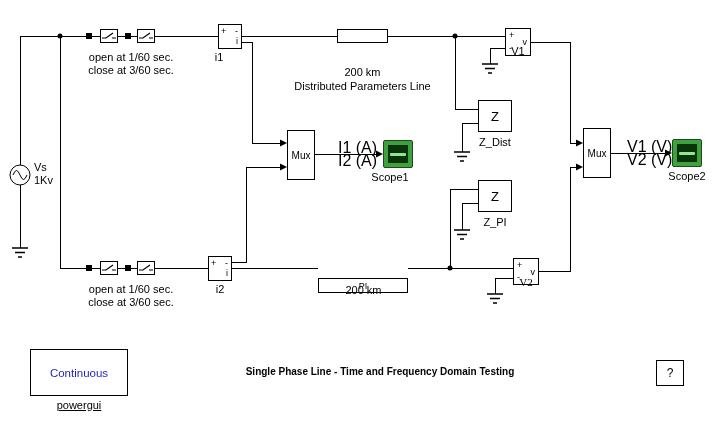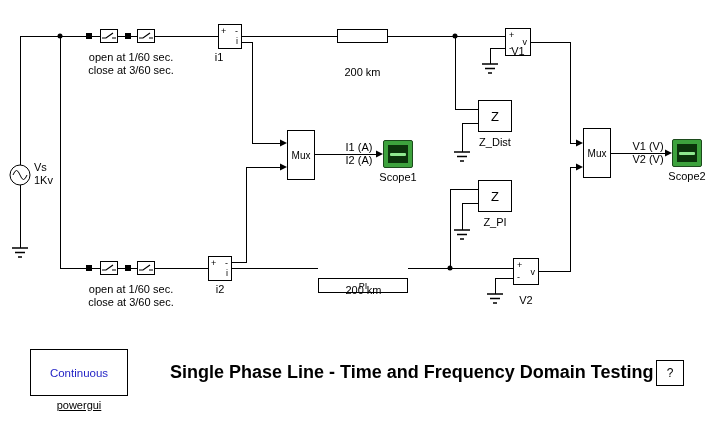--- a/index.html
+++ b/index.html
@@ -11,22 +11,22 @@
   .pad{position:absolute;width:6px;height:6px;background:#000;z-index:2;}
   .lbl{position:absolute;font-size:11px;line-height:13px;text-align:center;z-index:3;white-space:nowrap;}
   .pg{position:absolute;font-size:9px;line-height:9px;}
   .muxtxt{font-size:10px;}
   .ztxt{font-size:13px;}
   .pitxt{font-size:9px;margin-top:17px;}
   .scope{position:absolute;background:#3da23d;border:1px solid #1c4a1c;border-radius:2px;box-sizing:border-box;z-index:2;}
   .screen{position:absolute;left:4px;right:4px;top:4px;bottom:4px;background:#0b330b;}
   .trace{position:absolute;left:2px;right:2px;top:45%;height:3px;background:#8fe88f;border-radius:1px;}
   .powergui-text{font-size:11.5px;color:#1f1fc4;}
-  .title-txt{font-size:18px;font-weight:bold;line-height:16px;}
-  .siglbl{font-size:11px;line-height:13px;text-align:center;}
+  .title-txt{font-size:10px;font-weight:bold;line-height:16px;}
+  .siglbl{font-size:16px;line-height:13px;text-align:left;}
   .switchicon{position:absolute;left:0;top:0;width:100%;height:100%;}
 </style>
 </head>
 <body>
 
 <div class="canvas">
 
   <svg class="wires" width="716" height="427">
     <g stroke="#000000" stroke-width="1" fill="none" shape-rendering="crispEdges">
       <polyline points="20,165 20,36 218,36"></polyline>
@@ -115,20 +115,21 @@
   <div class="blk" style="left:208px;top:256px;width:24px;height:25px;">
     <span class="pg" style="left:2px;top:2px;">+</span>
     <span class="pg" style="right:3px;top:2px;">-</span>
     <span class="pg" style="right:3px;bottom:2px;">i</span>
   </div>
   <div class="lbl" style="left:200px;top:283px;width:40px;">i2</div>
 
   <div class="blk" style="left:337px;top:29px;width:51px;height:14px;"></div>
   <div class="lbl" style="left:290px;top:65px;width:145px;line-height:14px;">
     <div>200 km</div>
+    <div>Distributed Parameters Line</div>
   </div>
 
   <div class="blk center pitxt" style="left:318px;top:261px;width:90px;height:15px;">PI</div>
   <div class="lbl" style="left:301px;top:283px;width:125px;line-height:14px;">
     <div>200 km</div>
   </div>
 
   <div class="blk center muxtxt" style="left:287px;top:130px;width:28px;height:50px;">Mux</div>
   <div class="blk center muxtxt" style="left:583px;top:128px;width:28px;height:50px;">Mux</div>
 
@@ -143,28 +144,28 @@
     <span class="pg" style="left:3px;bottom:2px;">-</span>
     <span class="pg" style="right:3px;top:9px;">v</span>
   </div>
   <div class="lbl" style="left:499px;top:45px;width:38px;">V1</div>
 
   <div class="blk" style="left:513px;top:258px;width:26px;height:27px;">
     <span class="pg" style="left:3px;top:2px;">+</span>
     <span class="pg" style="left:3px;bottom:2px;">-</span>
     <span class="pg" style="right:3px;top:9px;">v</span>
   </div>
-  <div class="lbl" style="left:507px;top:294px;width:38px;">V2</div>
+  <div class="lbl" style="left:507px;top:276px;width:38px;font-family:Liberation Serif, serif;">V2</div>
 
   <div class="scope" style="left:383px;top:140px;width:30px;height:28px;">
     <div class="screen">
       <div class="trace"></div>
     </div>
   </div>
-  <div class="lbl" style="left:379px;top:171px;width:38px;">Scope1</div>
+  <div class="lbl" style="left:371px;top:171px;width:38px;">Scope1</div>
 
   <div class="scope" style="left:672px;top:139px;width:30px;height:28px;">
     <div class="screen">
       <div class="trace"></div>
     </div>
   </div>
   <div class="lbl" style="left:668px;top:170px;width:38px;">Scope2</div>
 
   <div class="lbl siglbl" style="left:338px;top:141px;width:42px;">
     <div>I1 (A)</div>

